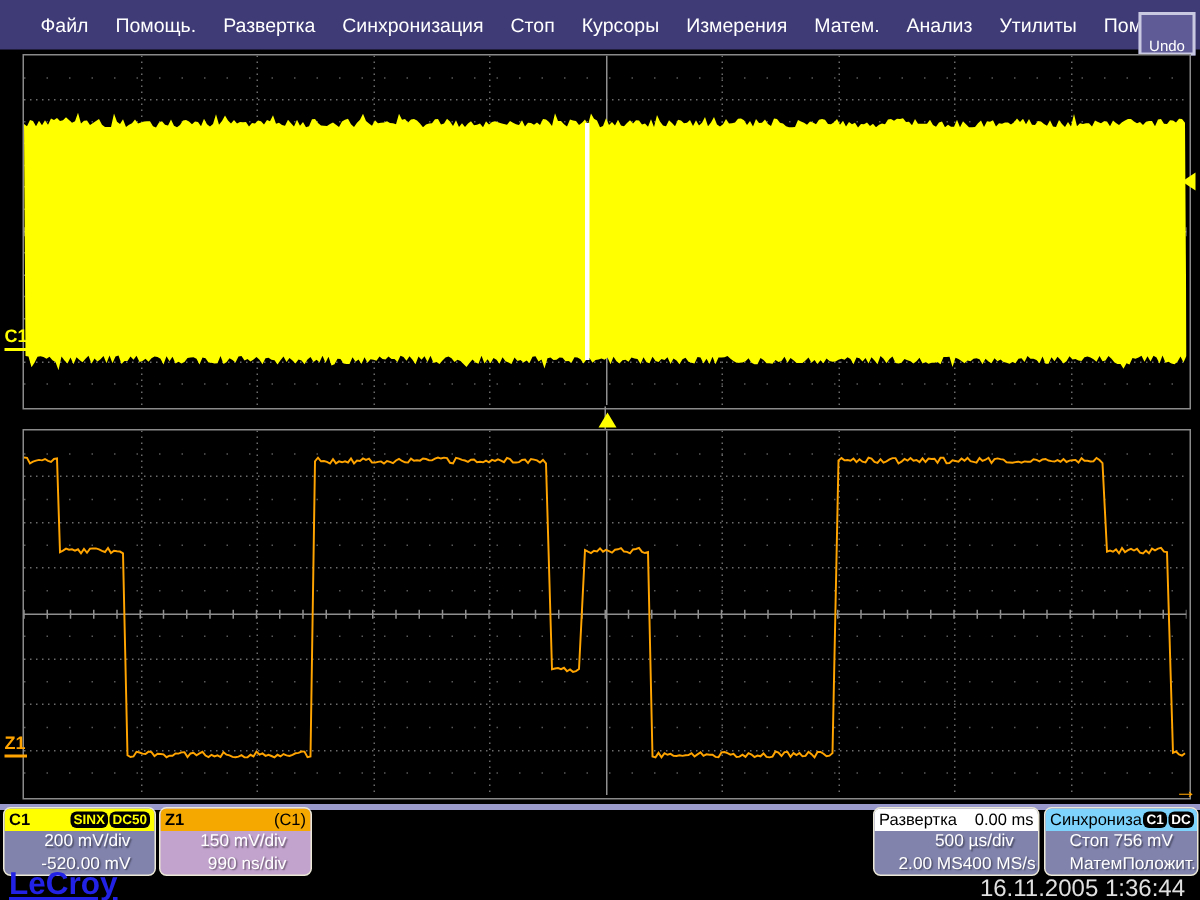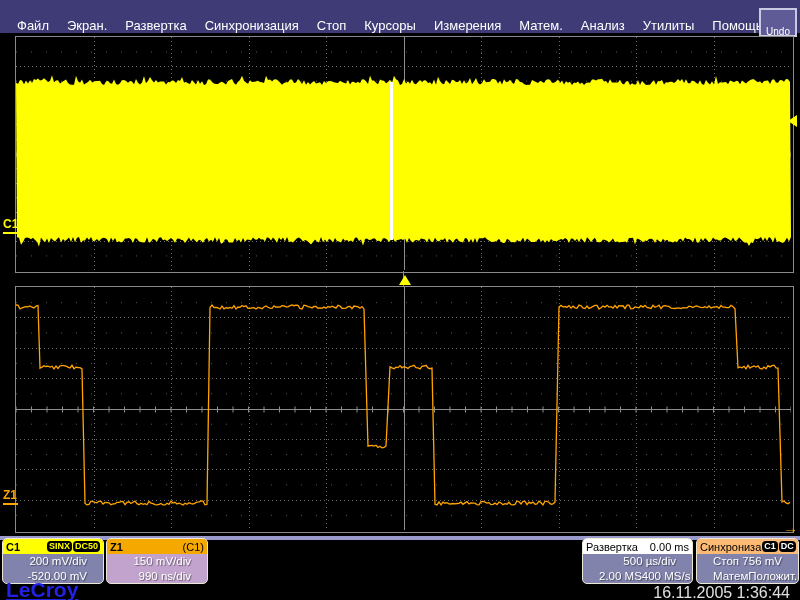--- a/index.html
+++ b/index.html
@@ -1,20 +1,20 @@
 <!DOCTYPE html>
 <html><head>
 <meta charset="utf-8">
 <style>
   html,body{margin:0;padding:0;background:#000;}
   #screen{position:relative;width:800px;height:600px;background:#000;overflow:hidden;
           font-family:"Liberation Sans","DejaVu Sans",sans-serif;}
   
-  .menubar{position:absolute;left:0;top:0;width:800px;height:33px;display:flex;align-items:flex-end;
-           padding-left:8px;box-sizing:border-box;}
+  .menubar{position:absolute;left:0;top:0;width:800px;height:33px;display:flex;align-items:center;
+           padding-left:18px;box-sizing:border-box;}
   .menu-item{color:#fff;font-size:13px;padding:0 9px;cursor:default;white-space:nowrap;}
   .undo-btn{position:absolute;right:3px;top:8px;width:38px;height:29px;border:2px solid #c9c9e2;
             border-radius:0;background:#5f5b96;color:#fff;text-align:center;box-sizing:border-box;
             font-size:10px;line-height:1.05;padding-top:17px;cursor:default;}
   .undo-icon{font-size:12px;line-height:10px;}
   
   .grat{position:absolute;background:#000;border:1px solid #8a8a8a;}
   #grat-upper{left:15px;top:36px;width:777px;height:235px;}
   #grat-lower{left:15px;top:286px;width:777px;height:245px;}
   .grat svg{display:block;}
@@ -57,21 +57,21 @@
   .timestamp{position:absolute;right:10px;top:584px;color:#e0e0e0;font-size:16px;}
 </style>
 </head>
 <body>
 
 <div id="screen">
 
   <div class="menubar" style="background: rgb(63, 59, 118);">
     <div id="menu-items" style="display:flex;align-items:center;">
         <div class="menu-item">Файл</div>
-        <div class="menu-item">Экран.</div>
+        <div class="menu-item">Помощь.</div>
         <div class="menu-item">Развертка</div>
         <div class="menu-item">Синхронизация</div>
         <div class="menu-item">Стоп</div>
         <div class="menu-item">Курсоры</div>
         <div class="menu-item">Измерения</div>
         <div class="menu-item">Матем.</div>
         <div class="menu-item">Анализ</div>
         <div class="menu-item">Утилиты</div>
         <div class="menu-item">Помощь</div>
       </div>
@@ -298,21 +298,21 @@
     <div class="desc-r right">
       <span>500 µs/div</span>
     </div>
     <div class="desc-r">
       <span>2.00 MS</span>
       <span>400 MS/s</span>
     </div>
   </div>
 
   <div id="desc-trg" class="desc" style="background: rgb(129, 131, 173);">
-    <div class="desc-h" id="trg-head" style="background: #fdba74;">
+    <div class="desc-h" id="trg-head" style="background: #7dd3fc;">
       <span>Синхрониза</span>
       <span class="badges" id="trg-badges">
           <span class="badge b-w">C1</span>
           <span class="badge b-w">DC</span>
         </span>
     </div>
     <div class="desc-r">
       <span>Стоп</span>
       <span>756 mV</span>
     </div>

